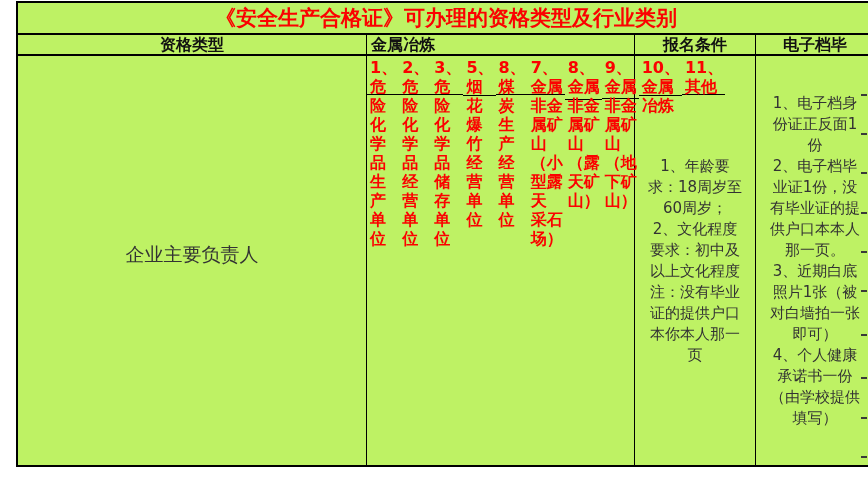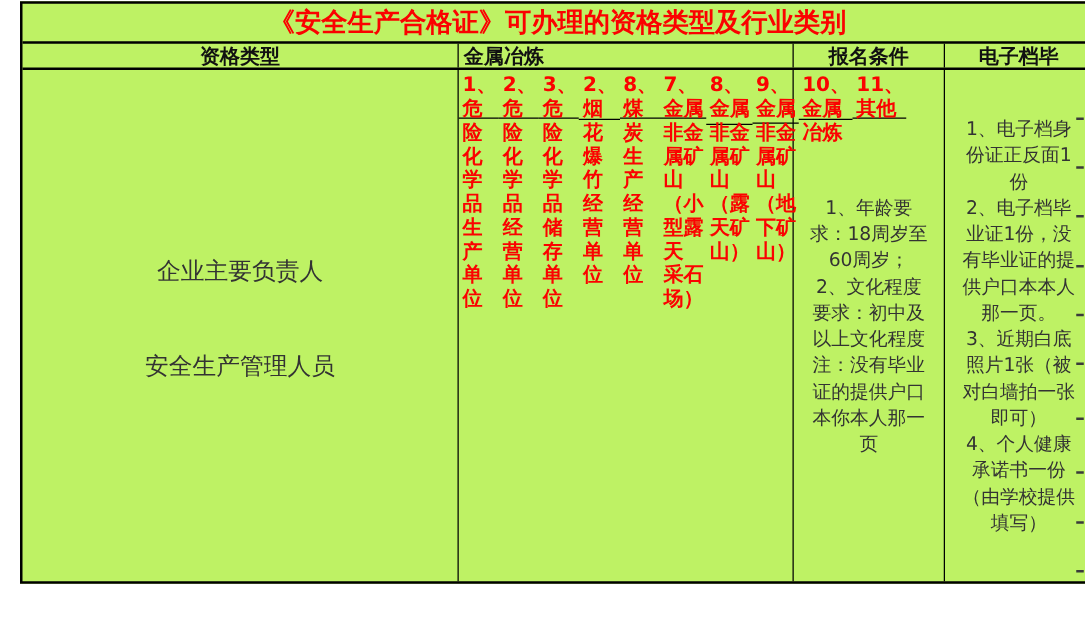--- a/index.html
+++ b/index.html
@@ -57,28 +57,27 @@
       <div class="hcell">资格类型</div>
       <div class="hcell left">金属冶炼</div>
       <div class="hcell">报名条件</div>
       <div class="hcell last">电子档毕</div>
     </div>
 
     <div class="body-row">
 
       <div class="bcol qual">
         <div>企业主要负责人</div>
-        <div>安全生产管理人员</div>
       </div>
 
       <div class="bcol industry">
         <div class="irow">1、危险化学品生产单位</div>
         <div class="irow">2、危险化学品经营单位</div>
         <div class="irow">3、危险化学品储存单位</div>
-        <div class="irow">2、烟花爆竹经营单位</div>
+        <div class="irow">5、烟花爆竹经营单位</div>
         <div class="irow">8、煤炭生产经营单位</div>
         <div class="irow">7、金属非金属矿山（小型露天
 采石场）</div>
         <div class="irow">8、金属非金属矿山（露天矿
 山）</div>
         <div class="irow">9、金属非金属矿山（地下矿
 山）</div>
         <div class="irow">10、金属冶炼</div>
         <div class="irow">11、其他</div>
       </div>

